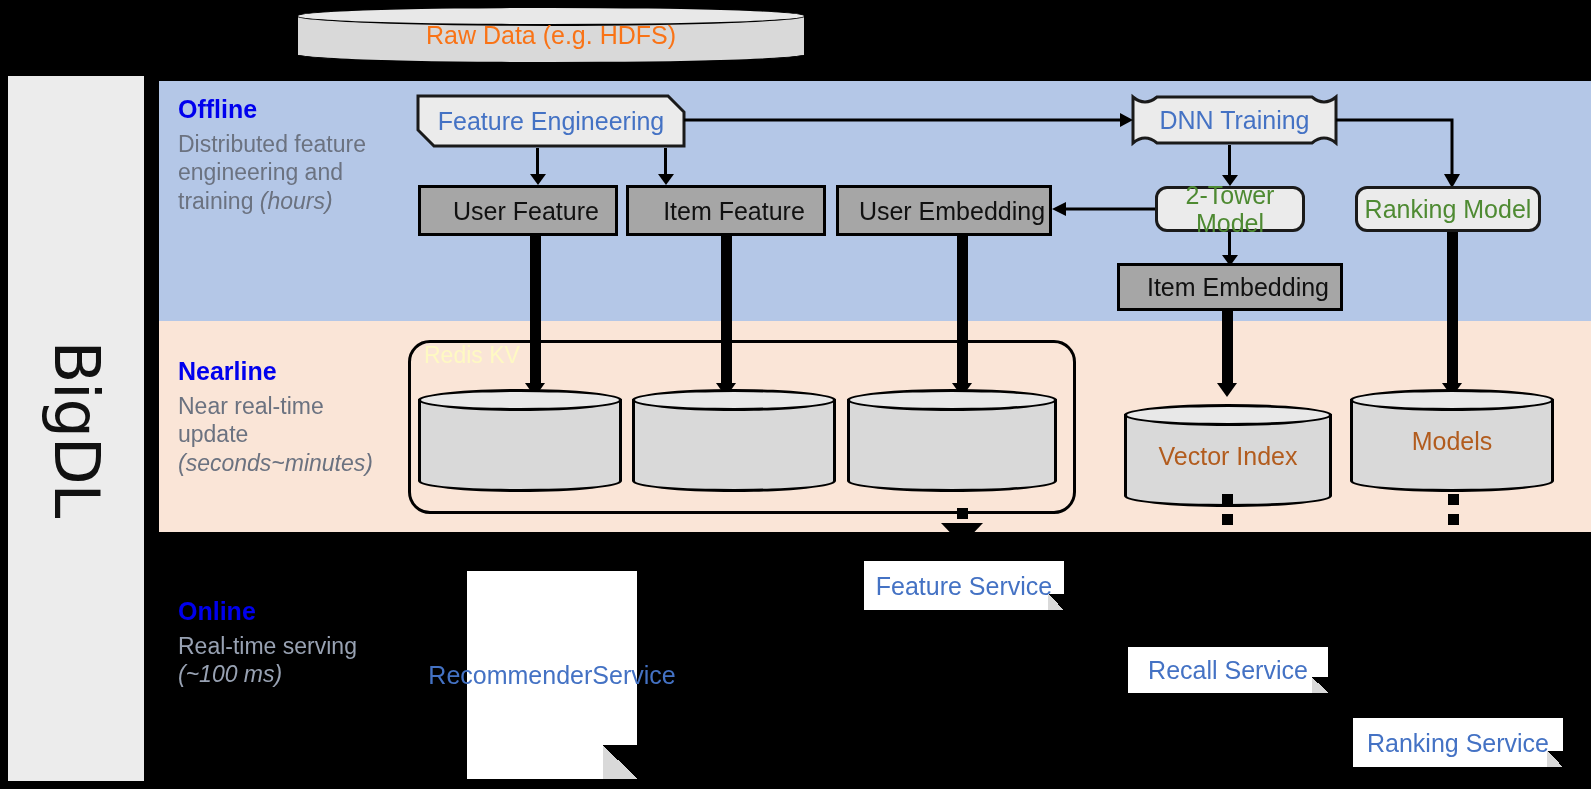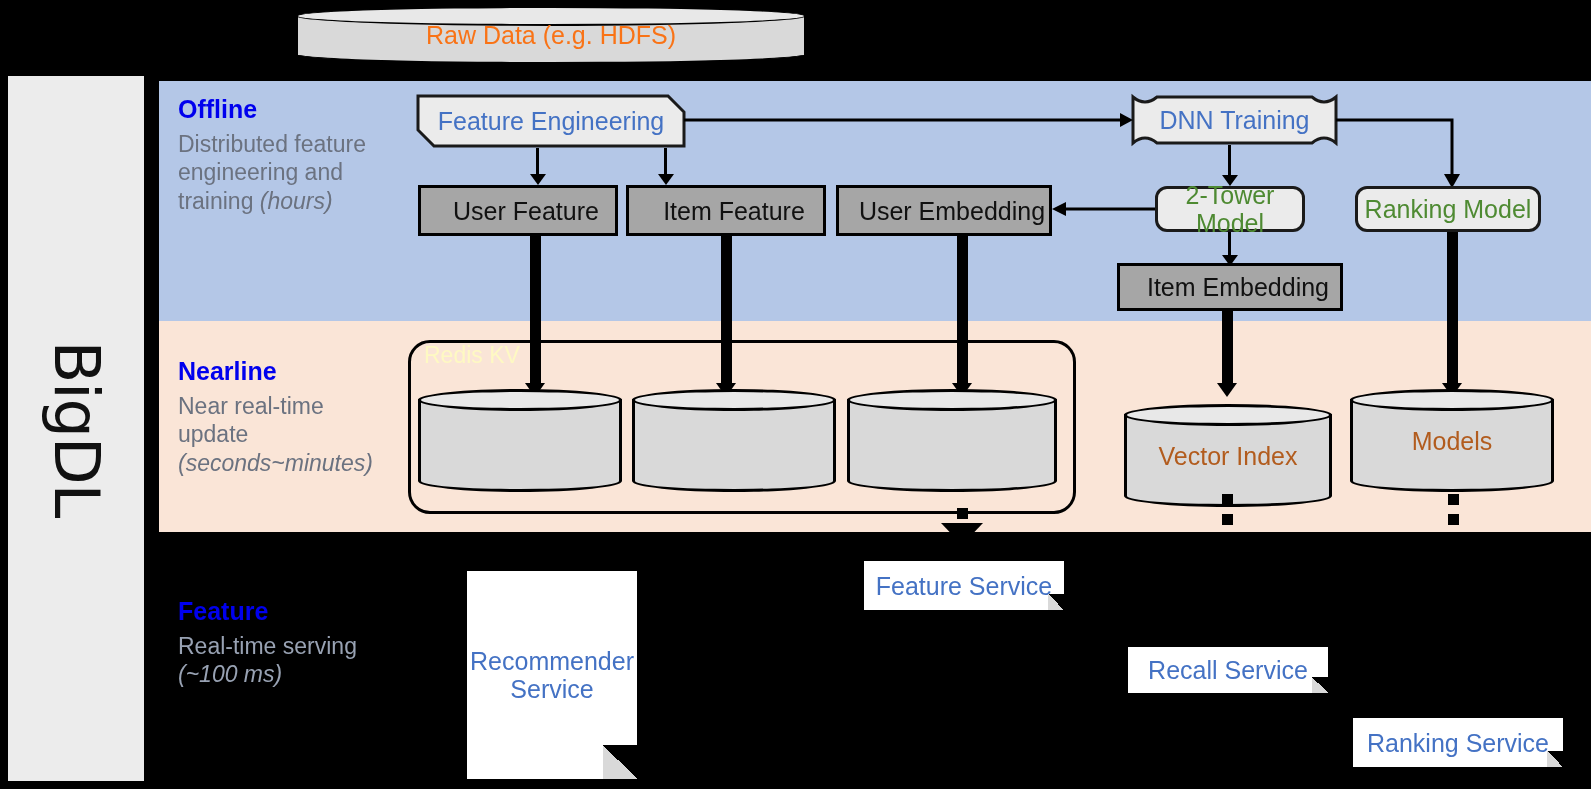--- a/index.html
+++ b/index.html
@@ -114,21 +114,21 @@
     <div class="cap-title">Offline</div>
     <div class="cap-sub"><span style="display:inline">Distributed feature engineering and training </span><i>(hours)</i></div>
   </div>
 
   <div class="band-cap" id="cap-nearline">
     <div class="cap-title">Nearline</div>
     <div class="cap-sub"><span style="display:inline">Near real-time update </span><i>(seconds~minutes)</i></div>
   </div>
 
   <div class="band-cap" id="cap-online">
-    <div class="cap-title">Feature</div>
+    <div class="cap-title">Online</div>
     <div class="cap-sub"><span style="display:inline">Real-time serving </span><i>(~100 ms)</i></div>
   </div>
 
   <svg class="ov" viewBox="0 0 1591 789">
 
     <path d="M418 96 H668 L684 112 V146 H434 L418 130 Z" fill="#ebebeb" stroke="#1a1a1a" stroke-width="3"></path>
 
     <path d="M1133 97 q12 10 24 0 H1312 q12 10 24 0 V143 q-12 -10 -24 0 H1157 q-12 -10 -24 0 Z" fill="#ebebeb" stroke="#1a1a1a" stroke-width="3"></path>
 
     <line x1="684" y1="120" x2="1124" y2="120" stroke="#000" stroke-width="3"></line>
@@ -235,21 +235,21 @@
   </div>
 
   <div class="dot" style="left:1222px;top:494px;"></div>
   <div class="dot" style="left:1222px;top:514px;"></div>
   <div class="dot" style="left:1448px;top:494px;"></div>
   <div class="dot" style="left:1448px;top:514px;"></div>
 
   <div class="dot" style="left:957px;top:508px;"></div>
   <div class="arw-dn fat" style="left:941px;top:523px;"></div>
 
-  <div class="node note big" style="left:467px;top:571px;width:170px;height:208px;flex-direction:column;">
+  <div class="node note big" style="left:467px;top:571px;width:170px;height:208px;flex-direction:row;">
     <span>Recommender</span>
     <span>Service</span>
   </div>
 
   <div class="node note" style="left:1128px;top:647px;width:200px;height:46px;">
     <span>Recall Service</span>
   </div>
 
   <div class="node note" style="left:864px;top:561px;width:200px;height:49px;">
     <span>Feature Service</span>

